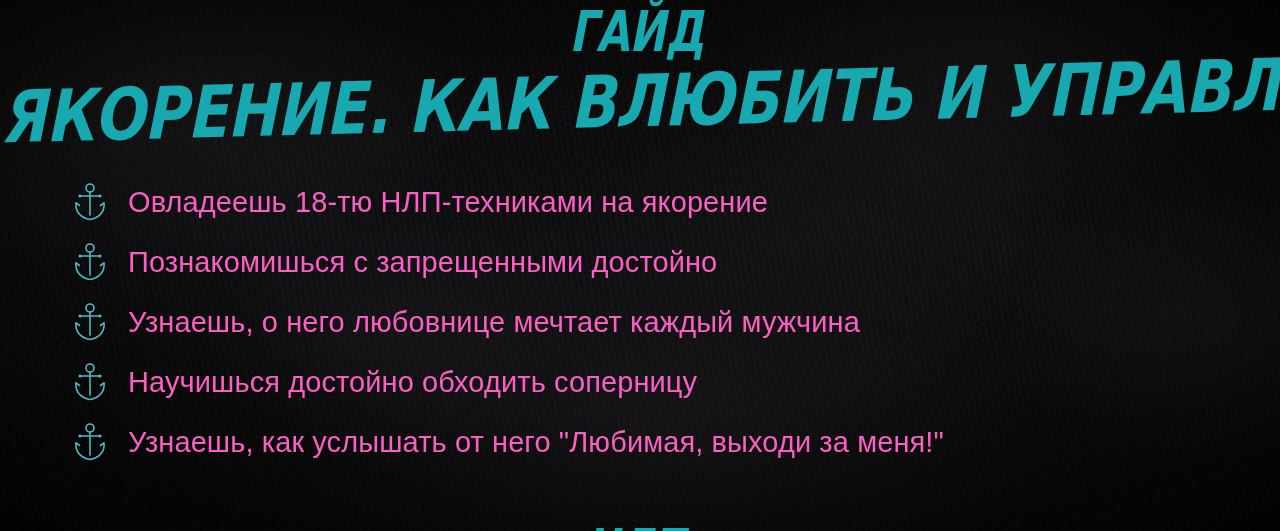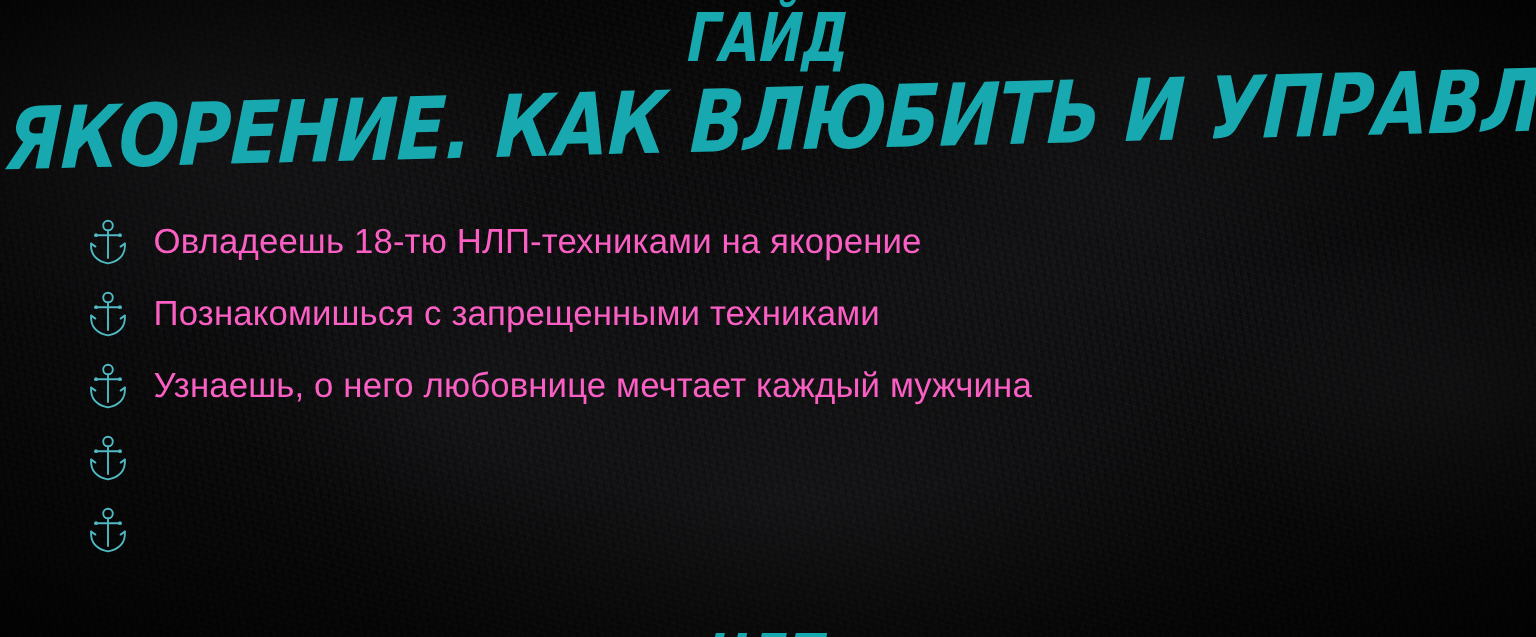--- a/index.html
+++ b/index.html
@@ -166,21 +166,21 @@
               <circle cx="18" cy="6" r="4"></circle>
               <line x1="18" y1="10" x2="18" y2="33"></line>
               <line x1="8" y1="14" x2="28" y2="14"></line>
               <circle cx="8" cy="14" r="1.6" fill="#4fb9c4" stroke="none"></circle>
               <circle cx="28" cy="14" r="1.6" fill="#4fb9c4" stroke="none"></circle>
               <path d="M4 21 C3 30, 9 36, 18 37.5 C27 36, 33 30, 32 21"></path>
               <path d="M4 21 L7.5 23.5 M32 21 L28.5 23.5"></path>
             </g>
           </svg>
         </span>
-        <span class="benefit-text">Познакомишься с запрещенными техниками</span>
+        <span class="benefit-text">Познакомишься с запрещенными достойно</span>
       </div>
 
       <div class="benefit-row">
         <span class="anchor-icon">
           <svg viewBox="0 0 36 40" width="36" height="40" aria-hidden="true">
             <g fill="none" stroke="#4fb9c4" stroke-width="1.6" stroke-linecap="round" stroke-linejoin="round">
               <circle cx="18" cy="6" r="4"></circle>
               <line x1="18" y1="10" x2="18" y2="33"></line>
               <line x1="8" y1="14" x2="28" y2="14"></line>
               <circle cx="8" cy="14" r="1.6" fill="#4fb9c4" stroke="none"></circle>
@@ -200,36 +200,38 @@
               <circle cx="18" cy="6" r="4"></circle>
               <line x1="18" y1="10" x2="18" y2="33"></line>
               <line x1="8" y1="14" x2="28" y2="14"></line>
               <circle cx="8" cy="14" r="1.6" fill="#4fb9c4" stroke="none"></circle>
               <circle cx="28" cy="14" r="1.6" fill="#4fb9c4" stroke="none"></circle>
               <path d="M4 21 C3 30, 9 36, 18 37.5 C27 36, 33 30, 32 21"></path>
               <path d="M4 21 L7.5 23.5 M32 21 L28.5 23.5"></path>
             </g>
           </svg>
         </span>
-      </div>
-
-      <div class="benefit-row">
-        <span class="anchor-icon">
-          <svg viewBox="0 0 36 40" width="36" height="40" aria-hidden="true">
-            <g fill="none" stroke="#4fb9c4" stroke-width="1.6" stroke-linecap="round" stroke-linejoin="round">
-              <circle cx="18" cy="6" r="4"></circle>
-              <line x1="18" y1="10" x2="18" y2="33"></line>
-              <line x1="8" y1="14" x2="28" y2="14"></line>
-              <circle cx="8" cy="14" r="1.6" fill="#4fb9c4" stroke="none"></circle>
-              <circle cx="28" cy="14" r="1.6" fill="#4fb9c4" stroke="none"></circle>
-              <path d="M4 21 C3 30, 9 36, 18 37.5 C27 36, 33 30, 32 21"></path>
-              <path d="M4 21 L7.5 23.5 M32 21 L28.5 23.5"></path>
-            </g>
-          </svg>
-        </span>
+        <span class="benefit-text">Научишься достойно обходить соперницу</span>
+      </div>
+
+      <div class="benefit-row">
+        <span class="anchor-icon">
+          <svg viewBox="0 0 36 40" width="36" height="40" aria-hidden="true">
+            <g fill="none" stroke="#4fb9c4" stroke-width="1.6" stroke-linecap="round" stroke-linejoin="round">
+              <circle cx="18" cy="6" r="4"></circle>
+              <line x1="18" y1="10" x2="18" y2="33"></line>
+              <line x1="8" y1="14" x2="28" y2="14"></line>
+              <circle cx="8" cy="14" r="1.6" fill="#4fb9c4" stroke="none"></circle>
+              <circle cx="28" cy="14" r="1.6" fill="#4fb9c4" stroke="none"></circle>
+              <path d="M4 21 C3 30, 9 36, 18 37.5 C27 36, 33 30, 32 21"></path>
+              <path d="M4 21 L7.5 23.5 M32 21 L28.5 23.5"></path>
+            </g>
+          </svg>
+        </span>
+        <span class="benefit-text">Узнаешь, как услышать от него "Любимая, выходи за меня!"</span>
       </div>
 
     </div>
 
     <div id="bottom-cutoff">
       <span id="bottom-cutoff-text">НЛП</span>
     </div>
 
   </div>
 </div>

